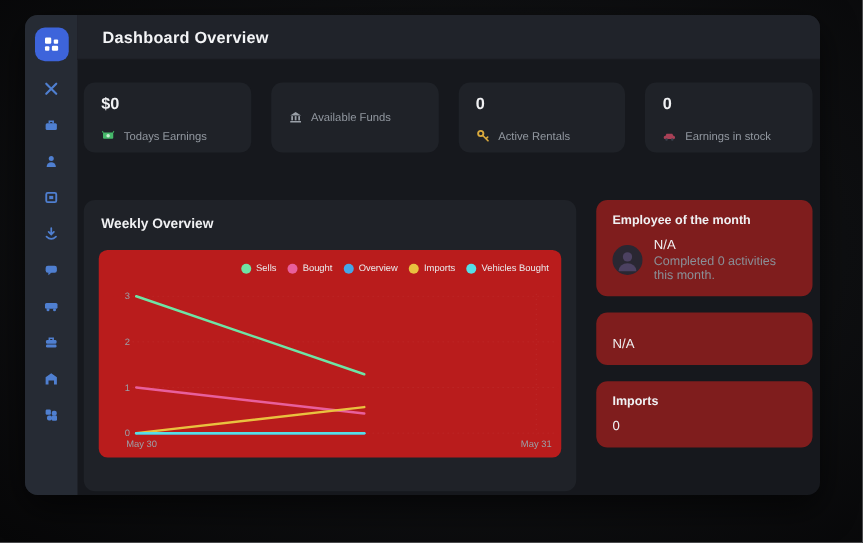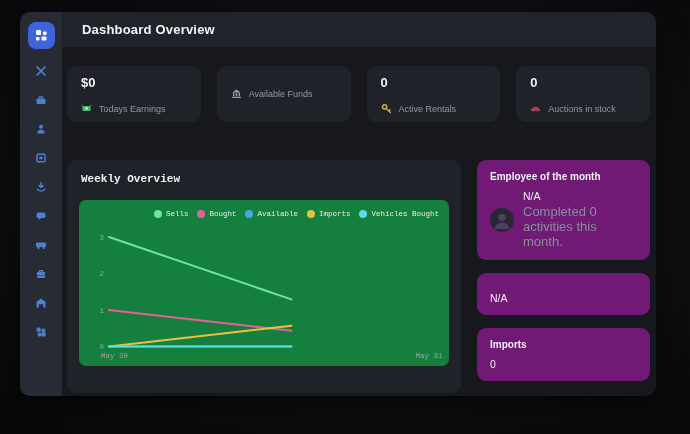--- a/index.html
+++ b/index.html
@@ -44,39 +44,39 @@
     padding:9px 14px;
   }
   .stat-value { font-size:13px; font-weight:bold; color:#f0f1f3; }
   .stat-meta { margin-top:13px; display:flex; align-items:center; gap:7px; }
   .stat-label { font-size:9px; color:#9298a0; }
   .stat-icon { width:11px; height:11px; display:flex; }
   
   .lower { display:flex; gap:16px; margin-top:38px; }
   .weekly-panel {
     width:394px; height:233px; background:#1f2228; border-radius:9px;
-    padding:13px 12px; flex-shrink:0;font-family:Liberation Mono, monospace;
+    padding:13px 12px; flex-shrink:0;
   }
   .weekly-title { font-size:11px; font-weight:bold; color:#f0f1f3; margin-left:2px; }
   .chart-box {
-    margin-top:15px; height:166px; background:#15803d; border-radius:7px;
+    margin-top:15px; height:166px; background:#b91c1c; border-radius:7px;
     position:relative;
   }
   .chart-box svg.plot { position:absolute; inset:0; width:100%; height:100%; }
   .legend {
     position:absolute; top:10px; right:10px; display:flex; gap:9px; align-items:center;
   }
   .legend-item { display:flex; align-items:center; gap:4px; font-size:7.5px; color:#eaecee; cursor:pointer; }
   .legend-dot { width:8px; height:8px; border-radius:50%; flex-shrink:0; }
   
   .right-col { flex:1; display:flex; flex-direction:column; gap:13px; }
-  .side-card { background:#701a75; border-radius:9px; padding:11px 13px; }
+  .side-card { background:#7f1d1d; border-radius:9px; padding:11px 13px; }
   .side-card-title { font-size:10px; font-weight:bold; color:#f0f1f3; }
   .side-card-value { font-size:10.5px; font-weight:normal; color:#f0f1f3; margin-top:8px; }
-  .side-card-caption { font-size:13px; color:#8a8f97; margin-top:5px; }
+  .side-card-caption { font-size:10px; color:#8a8f97; margin-top:5px; }
   .employee-row { display:flex; align-items:center; gap:9px; margin-top:8px; }
   .avatar {
     width:24px; height:24px; border-radius:50%; background:#2a2732;
     overflow:hidden; flex-shrink:0; display:flex; align-items:flex-end; justify-content:center;
   }
   .employee-col .side-card-value { margin-top:0; }
   .employee-col .side-card-caption { margin-top:2px; }
 </style>
 <title>Dashboard Overview</title></head>
 <body>
@@ -221,42 +221,42 @@
           <div class="stat-value">0</div>
           <div class="stat-meta">
             <span class="stat-icon">
               <svg width="11" height="11" viewBox="0 0 11 11">
                 <path d="M2.2 6 L3.2 3.9 H7.8 L9 6 z" fill="#a84056"></path>
                 <rect x="1" y="5.8" width="9" height="2.3" rx="1" fill="#a84056"></rect>
                 <circle cx="3.2" cy="8.6" r="1" fill="#39404c"></circle>
                 <circle cx="7.8" cy="8.6" r="1" fill="#39404c"></circle>
               </svg>
             </span>
-            <span class="stat-label">Auctions in stock</span>
+            <span class="stat-label">Earnings in stock</span>
           </div>
         </div>
       </div>
 
       <div class="lower">
 
         <section class="weekly-panel">
           <div class="weekly-title">Weekly Overview</div>
           <div class="chart-box">
             <div class="legend">
                 <span class="legend-item">
                   <span class="legend-dot" style="background: rgb(111, 227, 165);"></span>
                   <span>Sells</span>
                 </span>
                 <span class="legend-item">
                   <span class="legend-dot" style="background: rgb(232, 95, 156);"></span>
                   <span>Bought</span>
                 </span>
                 <span class="legend-item">
                   <span class="legend-dot" style="background: rgb(69, 167, 232);"></span>
-                  <span>Available</span>
+                  <span>Overview</span>
                 </span>
                 <span class="legend-item">
                   <span class="legend-dot" style="background: rgb(233, 193, 63);"></span>
                   <span>Imports</span>
                 </span>
                 <span class="legend-item">
                   <span class="legend-dot" style="background: rgb(85, 223, 232);"></span>
                   <span>Vehicles Bought</span>
                 </span>
               </div>

